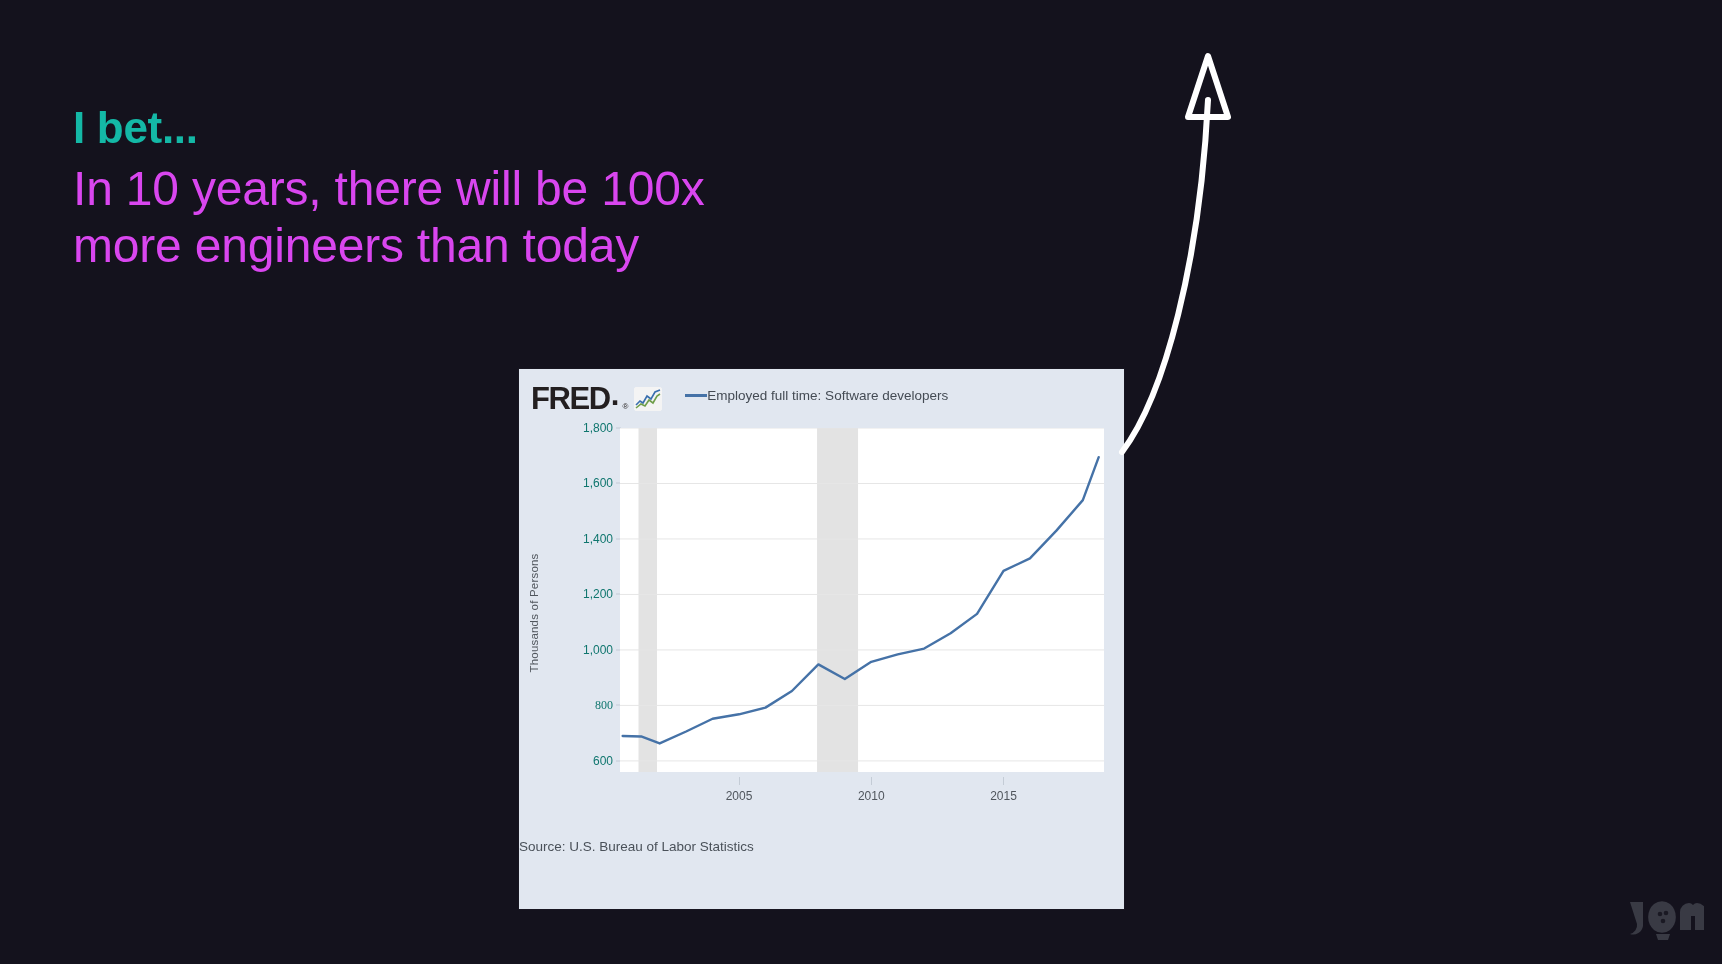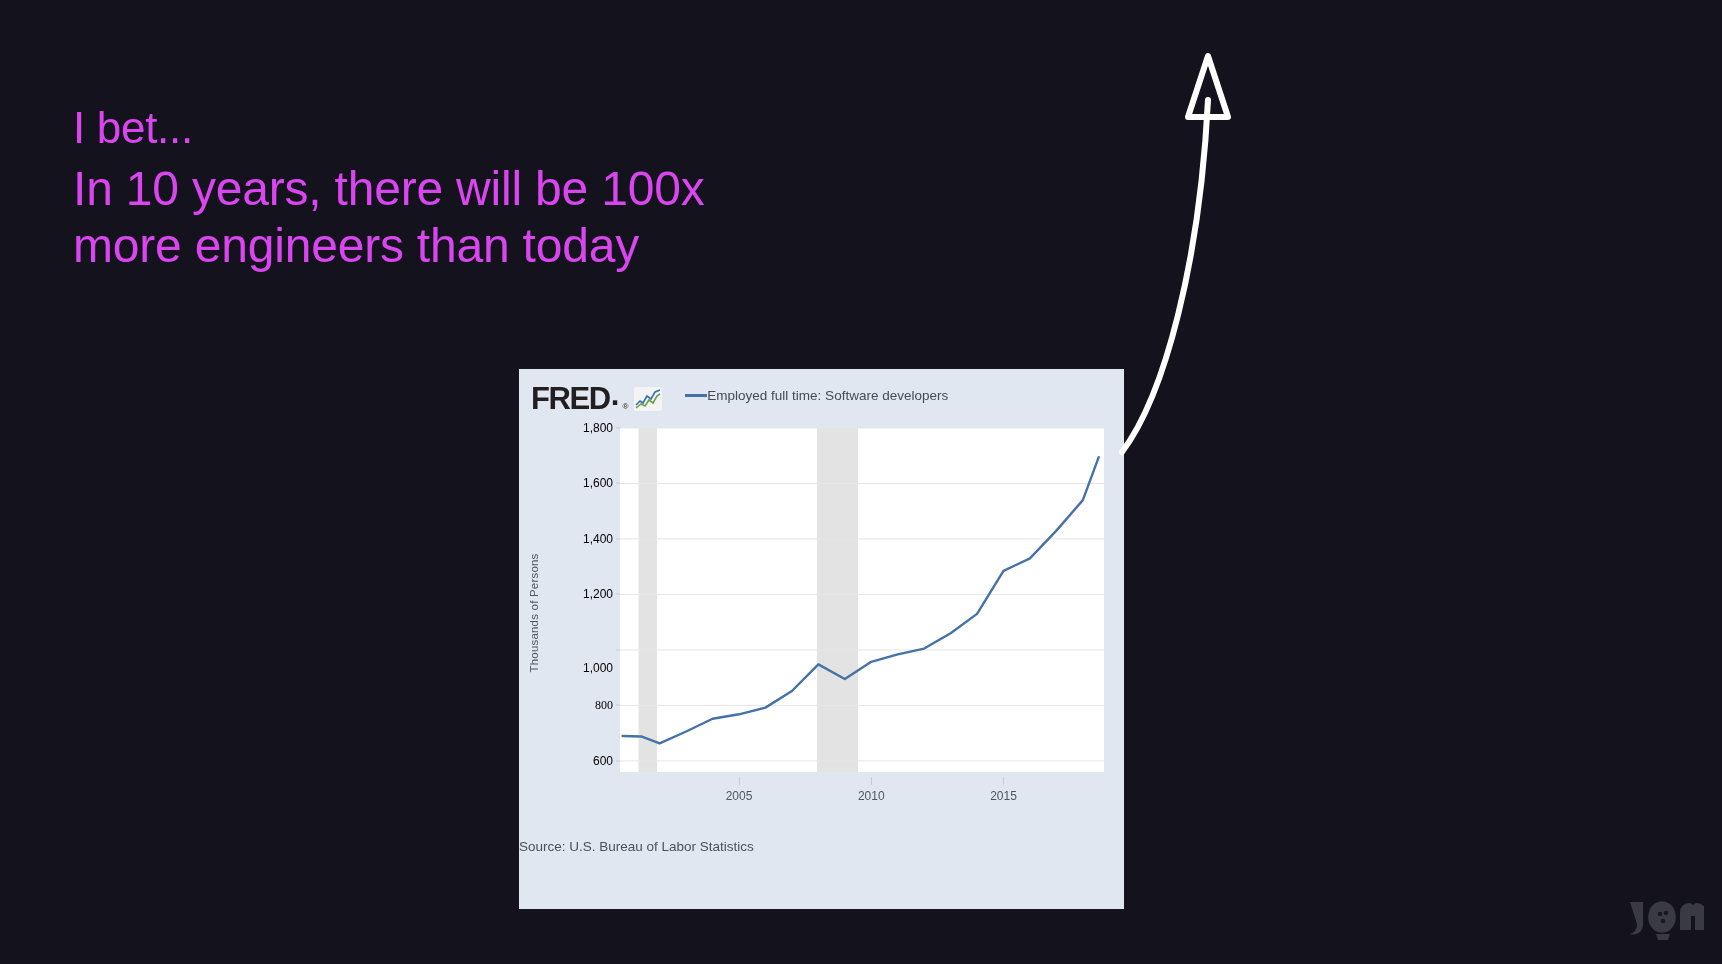--- a/index.html
+++ b/index.html
@@ -23,22 +23,22 @@
 
   
   .headline {
     position: absolute;
     left: 73px;
     top: 102px;
     line-height: 1.19;
   }
   .headline .kicker {
     font-size: 44px;
-    color: #d946ef;
-    font-weight: 400;
+    color: #14b8a6;
+    font-weight: 700;
     letter-spacing: -0.3px;
     margin-bottom: 6px;
     white-space: nowrap;
   }
   .headline .line {
     font-size: 48px;
     color: #d946ef;
     font-weight: 400;
     letter-spacing: -0.2px;
     white-space: nowrap;
@@ -146,21 +146,21 @@
     left: 24px;
     top: 0;
     width: 76px;
     height: 400px;
   }
   .ylabel {
     position: absolute;
     right: 6px;
     transform: translateY(-50%);
     font-size: 12px;
-    color: #000000;
+    color: #0f766e;
     text-align: right;
     white-space: nowrap;
   }
   .plot-area {
     position: absolute;
     left: 101px;
     top: 15px;
     width: 484px;
     height: 344px;
     background: #ffffff;
@@ -253,21 +253,21 @@
       </div>
     </div>
 
     <div class="plot-wrap">
       <div class="axis-title">
         <span>Thousands of Persons</span>
       </div>
       <div class="ylabels" id="ylabels">
           <div class="ylabel" style="top: 347.903px;">600</div>
           <div class="ylabel" style="top: 292.419px; font-family: Liberation Serif, serif;">800</div>
-          <div class="ylabel" style="top: 236.935px; margin-top: 18px;">1,000</div>
+          <div class="ylabel" style="top: 236.935px;">1,000</div>
           <div class="ylabel" style="top: 181.452px;">1,200</div>
           <div class="ylabel" style="top: 125.968px;">1,400</div>
           <div class="ylabel" style="top: 70.4839px;">1,600</div>
           <div class="ylabel" style="top: 15px;">1,800</div>
         </div>
       <div id="yticks-holder">
           <div class="ytick" style="top: 347.903px;"></div>
           <div class="ytick" style="top: 292.419px;"></div>
           <div class="ytick" style="top: 236.935px;"></div>
           <div class="ytick" style="top: 181.452px;"></div>

